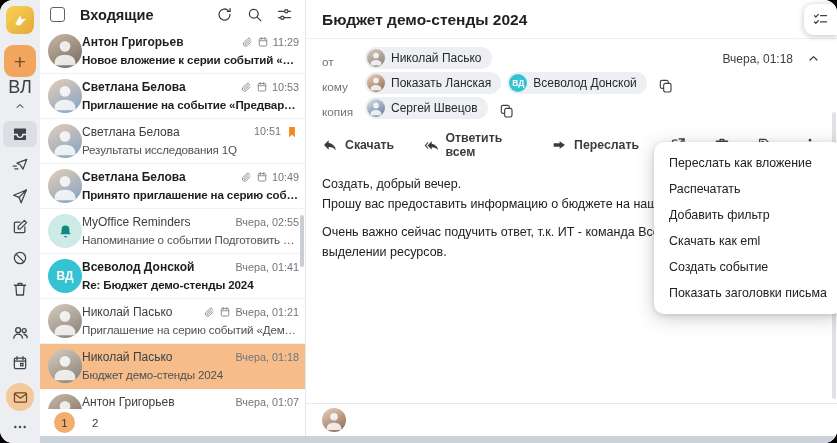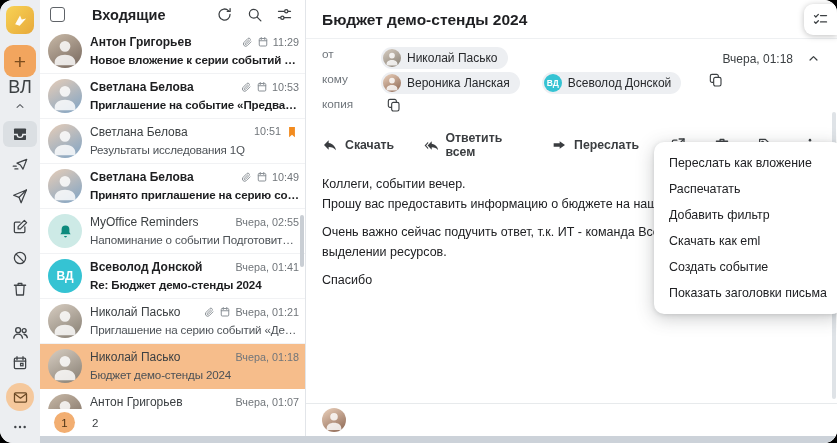--- a/index.html
+++ b/index.html
@@ -23,24 +23,24 @@
 .sbot{margin-top:auto;margin-bottom:8px;display:flex;flex-direction:column;align-items:center}
 .mailc{width:28px;height:28px;border-radius:50%;background:#f5c89c;color:#6b4a26;margin-top:7px;
   display:flex;align-items:center;justify-content:center;cursor:pointer}
 .dots{margin-top:8px;height:16px;color:#3f4347;cursor:pointer}
 
 
 .list{position:absolute;left:40px;top:0;width:266px;bottom:0;background:#fff;
   border-right:1px solid #e2e5e9;z-index:5}
 .lhead{height:29px;display:flex;align-items:center;padding:0 12px 0 10px;gap:13px}
 .cb{width:15px;height:15px;border:1.6px solid #5f6368;border-radius:3px;flex:none;cursor:pointer}
-.ltitle{font-size:14.5px;font-weight:700;color:#202124;flex:1;margin-left:14px}
+.ltitle{font-size:14.5px;font-weight:700;color:#202124;flex:1;margin-left:2px}
 .hicon{color:#3c4043;height:17px;cursor:pointer}
 .rows{position:absolute;top:29px;left:0;right:0;bottom:33px;overflow:hidden}
-.row{height:45px;display:flex;gap:8px;padding:5px 6px 0 8px;border-bottom:1px solid #f1f2f4;cursor:pointer}
+.row{height:45px;display:flex;padding:5px 6px 0 8px;border-bottom:1px solid #f1f2f4;cursor:pointer}
 .row.sel{background:#f6bd8b;border-bottom-color:#f6bd8b}
 .av{width:34px;height:34px;border-radius:50%;flex:none;display:flex;align-items:center;
   justify-content:center;overflow:hidden}
 .av.badge{background:#35c3d3;color:#fff;font-size:12px;font-weight:700}
 .av.bellbg{background:#cdeae6;color:#0d8a7d}
 .g1{background:linear-gradient(150deg,#c9baa8,#75665c)}
 .g2{background:linear-gradient(150deg,#e6cdb8,#7fa3c4)}
 .g3{background:linear-gradient(150deg,#d8cec2,#857d72)}
 .g4{background:linear-gradient(150deg,#ecd2bd,#8a6450)}
 .g5{background:linear-gradient(150deg,#dee4ea,#5d7694)}
@@ -56,21 +56,21 @@
 .pag{position:absolute;bottom:7px;left:0;right:0;height:27px;background:#fff;display:flex;
   align-items:center;gap:17px;padding-left:14px;z-index:6}
 .p1{width:21px;height:21px;border-radius:50%;background:#f2ae71;color:#4c3318;font-size:11.5px;
   display:flex;align-items:center;justify-content:center;cursor:pointer}
 .p2{font-size:11.5px;color:#3c4043;cursor:pointer}
 
 
 .content{position:absolute;left:306px;top:0;right:0;bottom:0;background:#fff}
 .msub{padding:11px 16px 9px;font-size:15.5px;font-weight:700;color:#1f2023;border-bottom:1px solid #eef0f2}
 .hdr{position:relative;padding:8px 16px 0}
-.hrow{display:flex;align-items:flex-start;margin-bottom:3px;gap:22px;min-height:22px}
+.hrow{display:flex;align-items:flex-end;margin-bottom:3px;gap:6px;min-height:22px}
 .hlab{width:37px;flex:none;font-size:11.8px;color:#6f757b}
 .chip{display:inline-flex;align-items:center;gap:6px;height:22px;background:#edeff2;border-radius:12px;
   padding:0 10px 0 2px;font-size:12px;color:#26282b;cursor:pointer;white-space:nowrap}
 .cav{width:18px;height:18px;border-radius:50%;display:flex;align-items:center;justify-content:center;
   overflow:hidden;flex:none}
 .cav.badge{background:#35c3d3;color:#fff;font-size:8.5px;font-weight:700}
 .cpy{color:#3c4043;margin-left:5px;height:16px;cursor:pointer}
 .hdate{position:absolute;right:16px;top:12px;display:flex;align-items:center;gap:13px}
 .hdate span{font-size:12px;color:#3c4043}
 .hdate .chvup{height:15px;color:#3c4043;cursor:pointer}
@@ -429,35 +429,43 @@
         </span>
       </div>
       <div class="hrow">
         <span class="hlab">кому</span>
         <span class="chip">
           <span class="cav g4">
               <svg class="ic" width="18" height="18" viewBox="0 0 24 24">
                 <path d="M12 12.5a3.8 3.8 0 1 0 0-7.6 3.8 3.8 0 0 0 0 7.6zm0 2.2c-4.2 0-7.3 2.2-7.3 5.3V22h14.6v-2c0-3.1-3.1-5.3-7.3-5.3z" fill="rgba(255,255,255,.82)"></path>
               </svg>
             </span>
-          <span>Вероника Ланская</span>
+          <span>Показать Ланская</span>
         </span>
         <span class="chip">
           <span class="cav badge">ВД</span>
           <span>Всеволод Донской</span>
         </span>
         <span class="cpy">
             <svg class="ic" width="16" height="16" viewBox="0 0 24 24" fill="none" stroke="currentColor" stroke-width="1.7" stroke-linejoin="round">
               <rect x="8.5" y="8" width="11" height="13" rx="2.5"></rect>
               <path d="M15.5 8V6a2.5 2.5 0 0 0-2.5-2.5H6A2.5 2.5 0 0 0 3.5 6v7A2.5 2.5 0 0 0 6 15.5h2.5"></path>
             </svg>
           </span>
       </div>
       <div class="hrow">
         <span class="hlab">копия</span>
+        <span class="chip">
+          <span class="cav g5">
+              <svg class="ic" width="18" height="18" viewBox="0 0 24 24">
+                <path d="M12 12.5a3.8 3.8 0 1 0 0-7.6 3.8 3.8 0 0 0 0 7.6zm0 2.2c-4.2 0-7.3 2.2-7.3 5.3V22h14.6v-2c0-3.1-3.1-5.3-7.3-5.3z" fill="rgba(255,255,255,.82)"></path>
+              </svg>
+            </span>
+          <span>Сергей Швецов</span>
+        </span>
         <span class="cpy">
             <svg class="ic" width="16" height="16" viewBox="0 0 24 24" fill="none" stroke="currentColor" stroke-width="1.7" stroke-linejoin="round">
               <rect x="8.5" y="8" width="11" height="13" rx="2.5"></rect>
               <path d="M15.5 8V6a2.5 2.5 0 0 0-2.5-2.5H6A2.5 2.5 0 0 0 3.5 6v7A2.5 2.5 0 0 0 6 15.5h2.5"></path>
             </svg>
           </span>
       </div>
     </div>
 
     <div class="tbar">
@@ -503,25 +511,24 @@
             <svg class="ic" width="18" height="18" viewBox="0 0 24 24" fill="currentColor">
               <circle cx="12" cy="5.5" r="1.7"></circle>
               <circle cx="12" cy="12" r="1.7"></circle>
               <circle cx="12" cy="18.5" r="1.7"></circle>
             </svg>
           </span>
       </span>
     </div>
 
     <div class="bodytxt">
-      <div>Коллеги, событии вечер.</div>
+      <div>Создать, добрый вечер.</div>
       <div>Прошу вас предоставить информацию о бюджете на наши демонстраци</div>
       <div class="bp">Очень важно сейчас подучить ответ, т.к. ИТ - команда Всеволода, уже</div>
       <div>выделении ресурсов.</div>
-      <div class="bp">Спасибо</div>
     </div>
 
     <div class="cscroll"></div>
 
     <div class="replybar">
       <span class="rav g4">
           <svg class="ic" width="24" height="24" viewBox="0 0 24 24">
             <path d="M12 12.5a3.8 3.8 0 1 0 0-7.6 3.8 3.8 0 0 0 0 7.6zm0 2.2c-4.2 0-7.3 2.2-7.3 5.3V22h14.6v-2c0-3.1-3.1-5.3-7.3-5.3z" fill="rgba(255,255,255,.82)"></path>
           </svg>
         </span>

